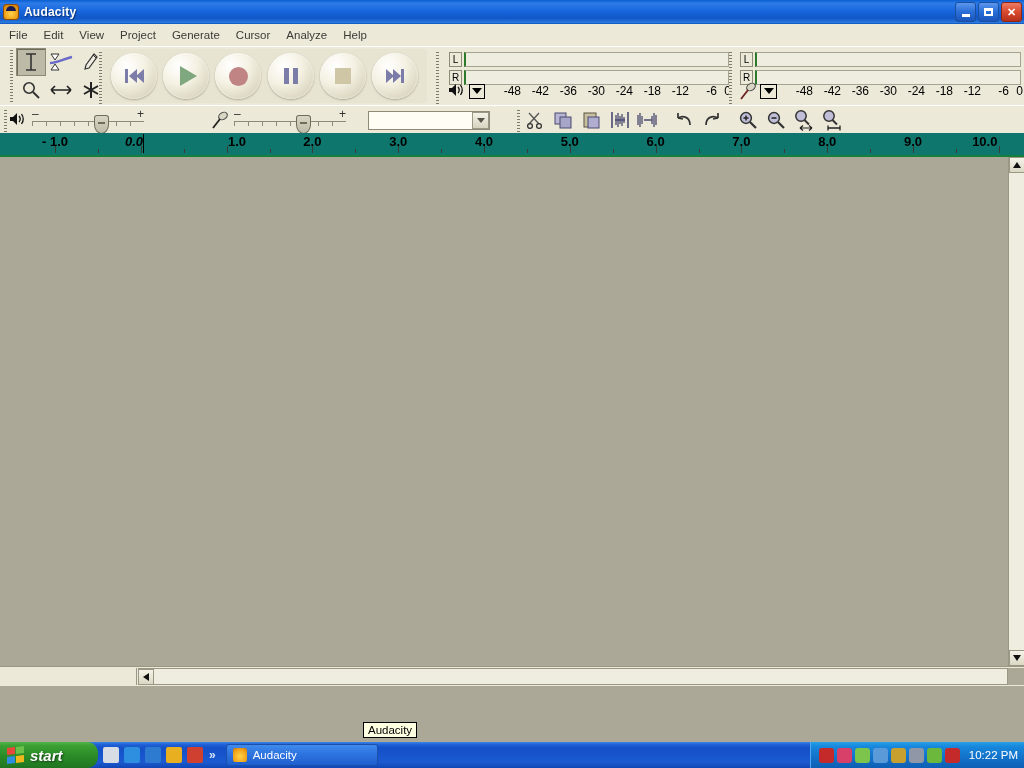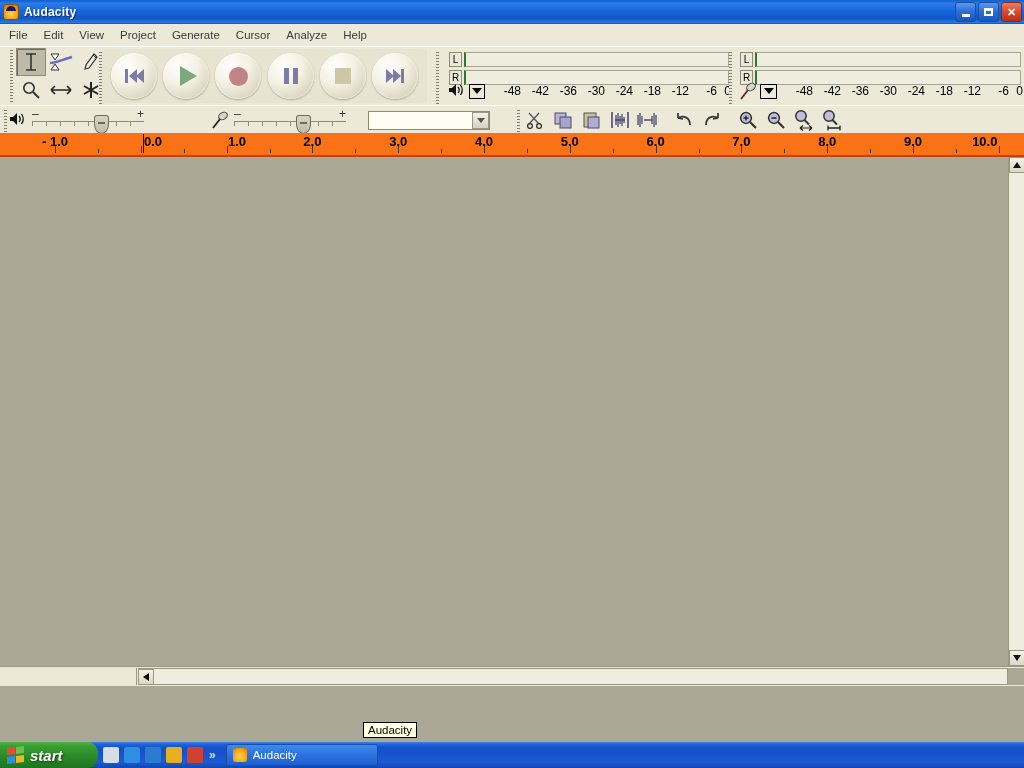--- a/index.html
+++ b/index.html
@@ -170,21 +170,21 @@
   .ebtn {
     width: 27px; height: 25px; margin-right: 1px;
     border: 1px solid #ECE9D8; box-sizing: border-box;
     display: flex; align-items: center; justify-content: center; background: #ECE9D8;
   }
   .esep { width: 8px; }
 
   
   .ruler {
     position: absolute; left: 0; top: 133px; width: 1024px; height: 24px;
-    background: #f97316; border-bottom: 2px solid #c2410c; box-sizing: border-box;
+    background: #0f766e; border-bottom: 2px solid #15803d; box-sizing: border-box;
     overflow: hidden;
   }
   .rlabel { position: absolute; top: 1px; font-size: 13px; font-weight: bold; color: #000; transform: translateX(-50%); }
   .rtick { position: absolute; bottom: 2px; width: 1px; background: #3A3A32; }
   .rtick.maj { height: 7px; } .rtick.min { height: 4px; }
   .rcursor { position: absolute; top: 1px; bottom: 2px; width: 1px; background: #000; }
 
   
   .trackarea {
     position: absolute; left: 0; top: 157px; width: 1008px; height: 509px;
@@ -557,21 +557,21 @@
           <path d="M8 19 H20 M8 16.5 V21.5 M20 16.5 V21.5" stroke="#222" stroke-width="1.3" fill="none"></path>
         </svg>
       </div>
     </div>
   </div>
 
   <div class="ruler" id="ruler">
       <div class="rlabel" style="left: 55px;">- 1.0</div>
       <div class="rtick maj" style="left: 55px;"></div>
       <div class="rtick min" style="left: 97.9px;"></div>
-      <div class="rlabel" style="left: 153px;">0.0</div>
+      <div class="rlabel" style="left: 134px; font-style: italic;">0.0</div>
       <div class="rtick maj" style="left: 140.8px;"></div>
       <div class="rtick min" style="left: 183.7px;"></div>
       <div class="rlabel" style="left: 237px;">1.0</div>
       <div class="rtick maj" style="left: 226.6px;"></div>
       <div class="rtick min" style="left: 269.5px;"></div>
       <div class="rlabel" style="left: 312.4px;">2.0</div>
       <div class="rtick maj" style="left: 312.4px;"></div>
       <div class="rtick min" style="left: 355.3px;"></div>
       <div class="rlabel" style="left: 398.2px;">3.0</div>
       <div class="rtick maj" style="left: 398.2px;"></div>
@@ -647,15 +647,28 @@
         <div class="qi" style="background: rgb(232, 176, 32);"></div>
         <div class="qi" style="background: rgb(208, 64, 48);"></div>
       </div>
     <div class="chev">»</div>
 
     <div class="taskbtn">
       <div class="ti" style="background:radial-gradient(circle at 50% 60%,#FFD34A,#F2A61C 60%,#C4700A)"></div>
       <div class="tl">Audacity</div>
     </div>
 
+    <div class="tray">
+      <div id="trayicons" style="display:flex;align-items:center">
+          <div class="ti" style="background: rgb(196, 42, 42);"></div>
+          <div class="ti" style="background: rgb(216, 64, 106);"></div>
+          <div class="ti" style="background: rgb(124, 196, 76);"></div>
+          <div class="ti" style="background: rgb(90, 154, 216);"></div>
+          <div class="ti" style="background: rgb(200, 160, 48);"></div>
+          <div class="ti" style="background: rgb(144, 152, 168);"></div>
+          <div class="ti" style="background: rgb(108, 184, 60);"></div>
+          <div class="ti" style="background: rgb(196, 42, 42);"></div>
+        </div>
+      <div class="clock">10:22 PM</div>
+    </div>
   </div>
 
 </div>
 
 </body></html>

